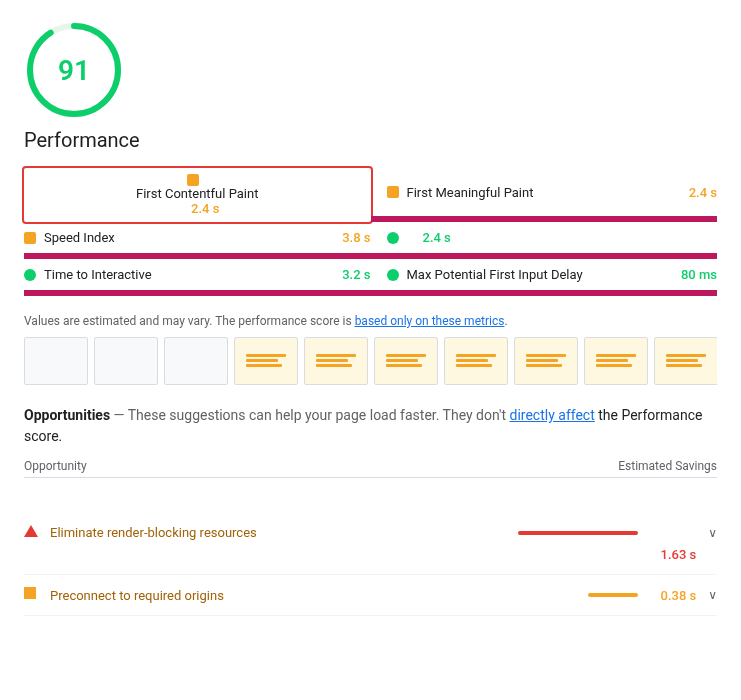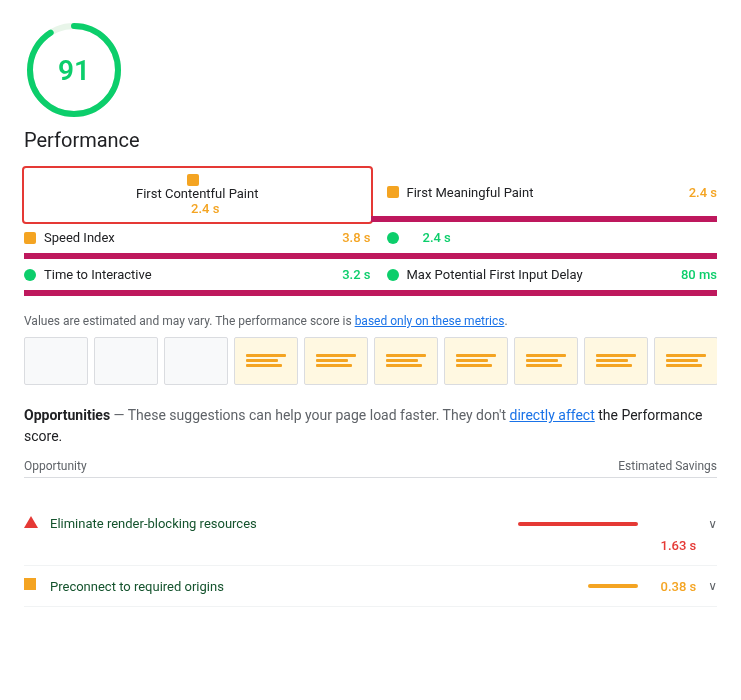--- a/index.html
+++ b/index.html
@@ -183,42 +183,42 @@
     .opportunities-header a {
       color: #1a73e8;
       text-decoration: underline;
     }
 
     .opp-table-header {
       display: flex;
       justify-content: space-between;
       padding: 8px 0 4px;
       border-bottom: 1px solid #dadce0;
-      margin-bottom: 4px;
+      margin-bottom: 13px;
     }
     .opp-col-label {
       font-size: 12px;
       color: #5f6368;
     }
 
     .opp-item {
       display: flex;
       align-items: center;
       padding: 12px 0;
       border-bottom: 1px solid #f1f3f4;
     }
     .opp-icon {
       width: 16px;
       height: 16px;
       margin-right: 10px;
       flex-shrink: 0;
     }
     .opp-name {
       font-size: 13px;
-      color: #14532d;
+      color: #a16207;
       flex: 1;
     }
     .opp-bar-wrapper {
       display: flex;
       align-items: center;
       gap: 8px;
     }
     .opp-bar {
       height: 4px;
       border-radius: 2px;

